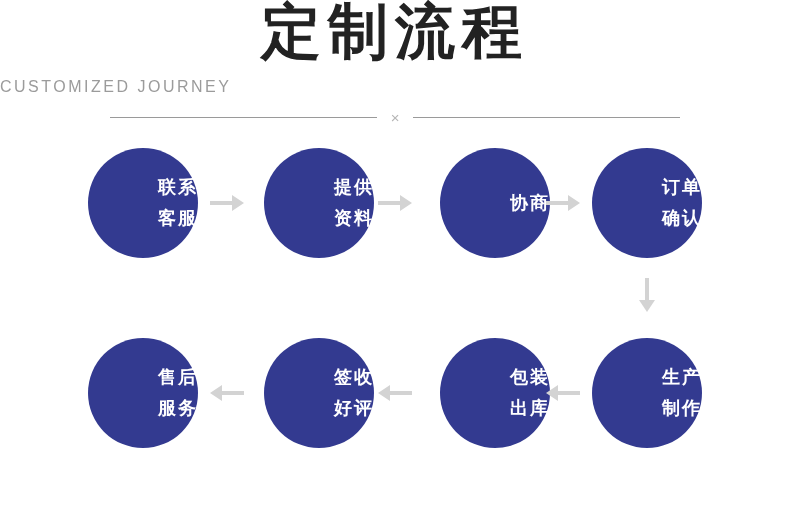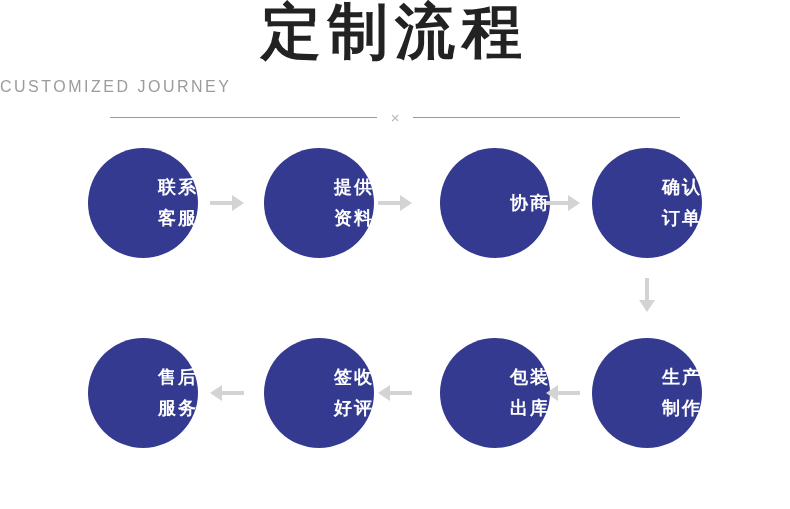--- a/index.html
+++ b/index.html
@@ -119,22 +119,22 @@
     <span>客服</span>
   </div>
   <div class="circle row1 col2">
     <span>提供</span>
     <span>资料</span>
   </div>
   <div class="circle row1 col3">
     <span>协商</span>
   </div>
   <div class="circle row1 col4">
+    <span>订单</span>
     <span>确认</span>
-    <span>订单</span>
   </div>
 
   <span class="arrow a-row1 a-gap1">
     <svg viewBox="0 0 34 16">
         <rect x="0" y="6" width="24" height="4"></rect>
         <polygon points="22,0 34,8 22,16"></polygon>
       </svg>
   </span>
   <span class="arrow a-row1 a-gap2">
     <svg viewBox="0 0 34 16">

